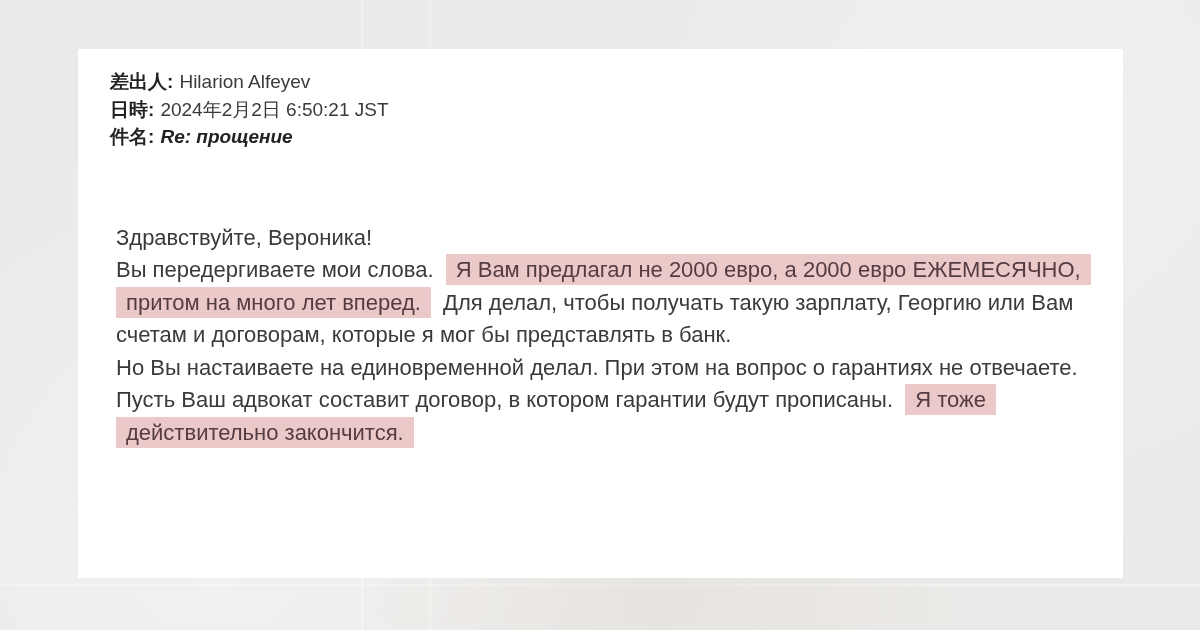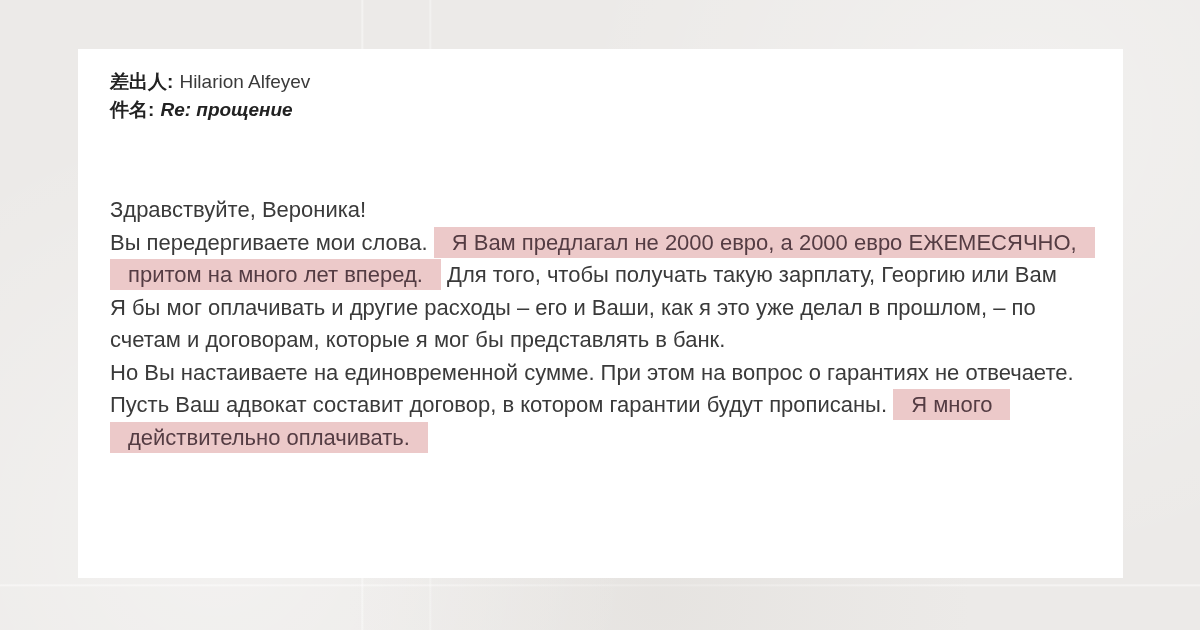--- a/index.html
+++ b/index.html
@@ -36,40 +36,40 @@
     font-size:19px;line-height:27.5px;color:var(--text);
   }
   .hlabel{font-weight:bold;color:var(--label);}
   .hvalue{margin-left:.32em;}
   .hvalue.bold{font-weight:bold;color:var(--label);font-style:italic;}
   .body-block{margin-top:71px;}
   .line{
     white-space:pre;
     font-size:22px;line-height:32.5px;color:var(--text);
   }
-  .seg{white-space:pre;}
+  .seg{white-space:pre;margin-left:6px;}
   .seg.hl{
     background:var(--hl-bg);
     color:var(--hl-text);
-    padding:3px 18px;
+    padding:3px 10px;
   }
 </style>
 </head>
 <body>
 
 <div class="stage">
   <div class="email-card">
     <div class="headers" id="headers">
         <div class="hrow"><span class="hlabel">差出人:</span><span class="hvalue">Hilarion Alfeyev</span></div>
+        <div class="hrow"><span class="hlabel">日時:</span><span class="hvalue">2024年2月2日 6:50:21 JST</span></div>
         <div class="hrow"><span class="hlabel">件名:</span><span class="hvalue bold">Re: прощение</span></div>
       </div>
     <div class="body-block" id="body-block">
         <div class="line"><span class="seg">Здравствуйте, Вероника!</span></div>
         <div class="line"><span class="seg">Вы передергиваете мои слова. </span><span class="seg hl">Я Вам предлагал не 2000 евро, а 2000 евро ЕЖЕМЕСЯЧНО,</span></div>
-        <div class="line"><span class="seg hl">притом на много лет вперед.</span><span class="seg"> Для того, чтобы получать такую зарплату, Георгию или Вам</span></div>
-        <div class="line"><span class="seg">Я бы мог оплачивать и другие расходы – его и Ваши, как я это уже делал в прошлом, – по</span></div>
+        <div class="line"><span class="seg hl">притом на много лет вперед.</span><span class="seg"> Для делал, чтобы получать такую зарплату, Георгию или Вам</span></div>
         <div class="line"><span class="seg">счетам и договорам, которые я мог бы представлять в банк.</span></div>
-        <div class="line"><span class="seg">Но Вы настаиваете на единовременной сумме. При этом на вопрос о гарантиях не отвечаете.</span></div>
-        <div class="line"><span class="seg">Пусть Ваш адвокат составит договор, в котором гарантии будут прописаны. </span><span class="seg hl">Я много</span></div>
-        <div class="line"><span class="seg hl">действительно оплачивать.</span></div>
+        <div class="line"><span class="seg">Но Вы настаиваете на единовременной делал. При этом на вопрос о гарантиях не отвечаете.</span></div>
+        <div class="line"><span class="seg">Пусть Ваш адвокат составит договор, в котором гарантии будут прописаны. </span><span class="seg hl">Я тоже</span></div>
+        <div class="line"><span class="seg hl">действительно закончится.</span></div>
       </div>
   </div>
 </div>
 
 </body></html>

